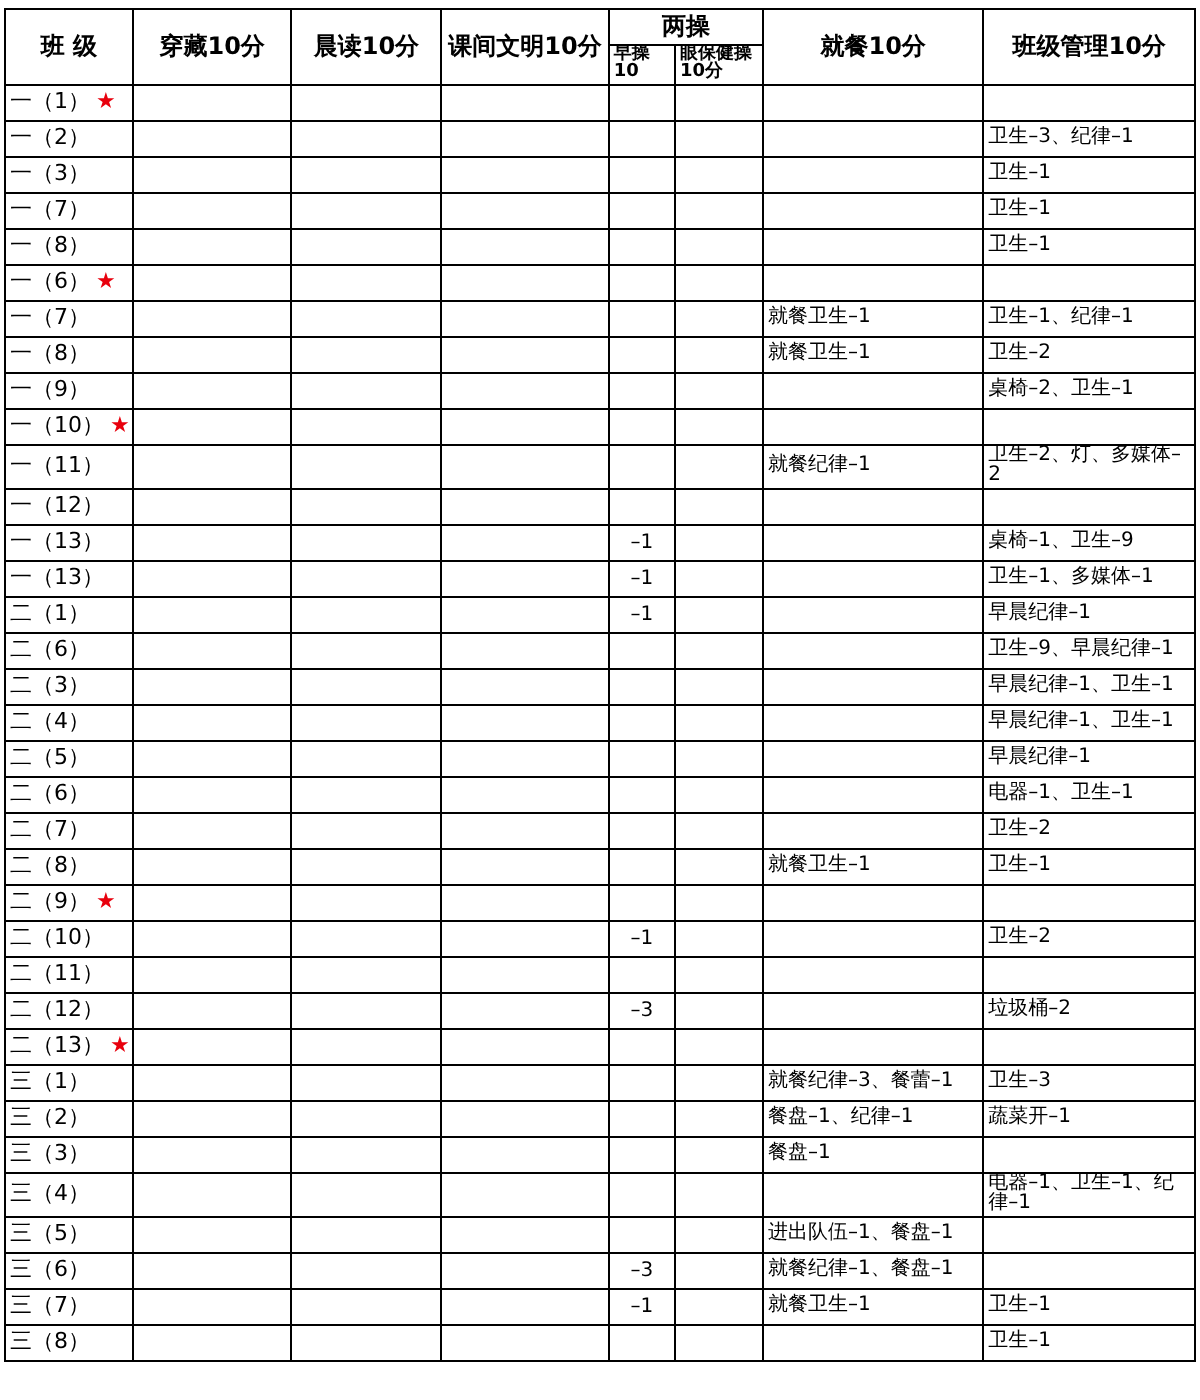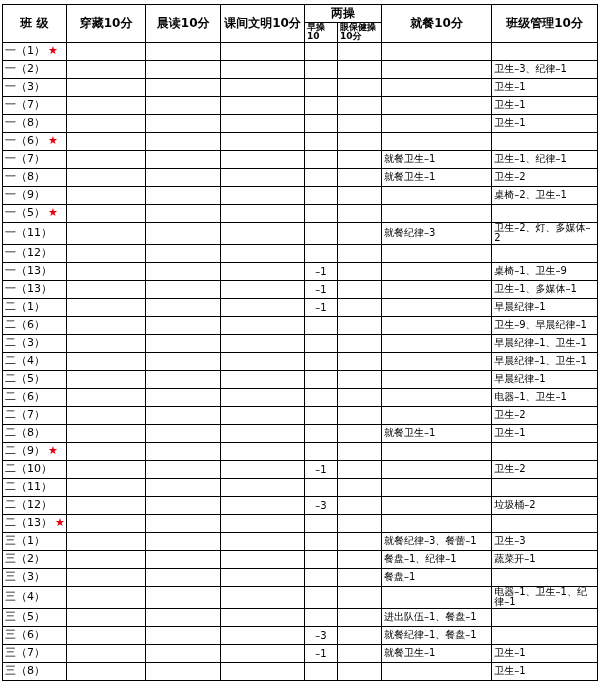--- a/index.html
+++ b/index.html
@@ -154,37 +154,37 @@
           <td class="c-class"><span>一（9）</span></td>
           <td class="txt"></td>
           <td class="txt"></td>
           <td class="txt"></td>
           <td class="num"></td>
           <td class="num"></td>
           <td class="txt two-line"></td>
           <td class="txt two-line">桌椅–2、卫生–1</td>
         </tr>
         <tr>
-          <td class="c-class"><span>一（5）</span><span class="star" style="color: rgb(232, 0, 13);">★</span></td>
+          <td class="c-class"><span>一（10）</span><span class="star" style="color: rgb(232, 0, 13);">★</span></td>
           <td class="txt"></td>
           <td class="txt"></td>
           <td class="txt"></td>
           <td class="num"></td>
           <td class="num"></td>
           <td class="txt two-line"></td>
           <td class="txt two-line"></td>
         </tr>
         <tr>
           <td class="c-class"><span>一（11）</span></td>
           <td class="txt"></td>
           <td class="txt"></td>
           <td class="txt"></td>
           <td class="num"></td>
           <td class="num"></td>
-          <td class="txt two-line">就餐纪律–3</td>
+          <td class="txt two-line">就餐纪律–1</td>
           <td class="txt two-line">卫生–2、灯、多媒体–2</td>
         </tr>
         <tr>
           <td class="c-class"><span>一（12）</span></td>
           <td class="txt"></td>
           <td class="txt"></td>
           <td class="txt"></td>
           <td class="num"></td>
           <td class="num"></td>
           <td class="txt two-line"></td>

